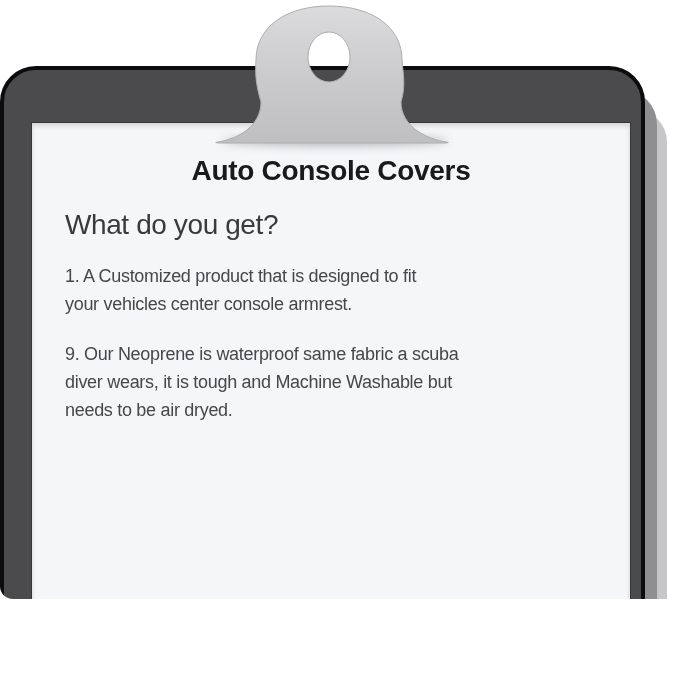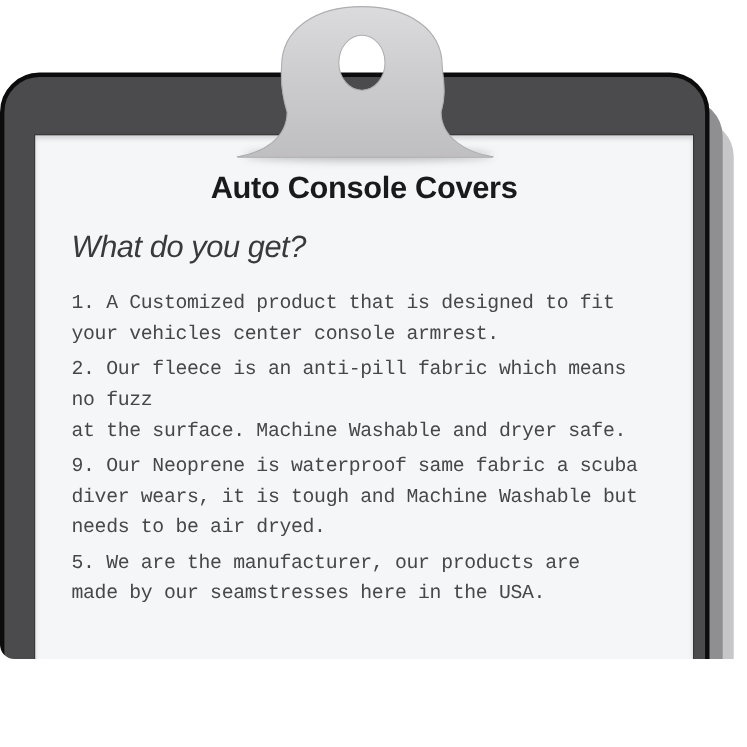--- a/index.html
+++ b/index.html
@@ -55,28 +55,26 @@
     color: #1a1a1c;
     text-align: center;
   }
   .paper-heading {
     margin: 16px 30px 0 33px;
     font-size: 28px;
     line-height: 40px;
     font-weight: 400;
     letter-spacing: -0.4px;
     color: #3a3a3c;
-    font-style: italic;
   }
   .items {
     margin: 17px 34px 0 33px;
     display: flex;
     flex-direction: column;
-    gap: 4px;
-    font-family: Liberation Mono, monospace;
+    gap: 22px;
   }
   .items p {
     margin: 0;
     font-size: 18px;
     line-height: 28px;
     letter-spacing: -0.3px;
     color: #47474a;
     white-space: pre-line;
   }
   
@@ -106,27 +104,23 @@
   <div class="board"></div>
 
   <div class="paper">
     <h1 class="paper-title">Auto Console Covers</h1>
 
     <h2 class="paper-heading">What do you get?</h2>
 
     <div class="items">
       <p>1. A Customized product that is designed to fit
 your vehicles center console armrest.</p>
-      <p>2. Our fleece is an anti-pill fabric which means no fuzz
-at the surface. Machine Washable and dryer safe.</p>
       <p>9. Our Neoprene is waterproof same fabric a scuba
 diver wears, it is tough and Machine Washable but
 needs to be air dryed.</p>
-      <p>5. We are the manufacturer, our products are
-made by our seamstresses here in the USA.</p>
     </div>
   </div>
 
   <div class="clip-shadow"></div>
 
   <svg class="clip" width="244" height="144" viewBox="0 0 244 144" aria-hidden="true">
     <defs>
       <linearGradient id="clipGrad" x1="0" y1="0" x2="0" y2="1">
         <stop offset="0" stop-color="#dbdbdd"></stop>
         <stop offset="0.55" stop-color="#cacacc"></stop>

